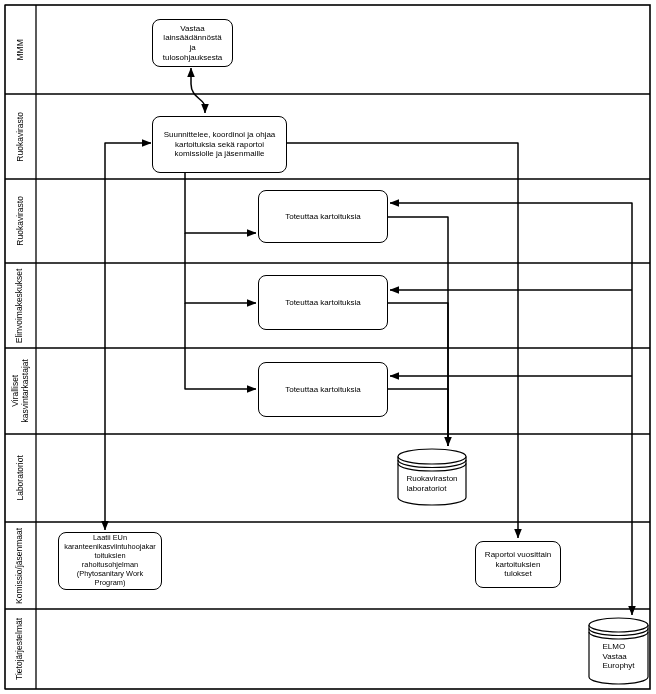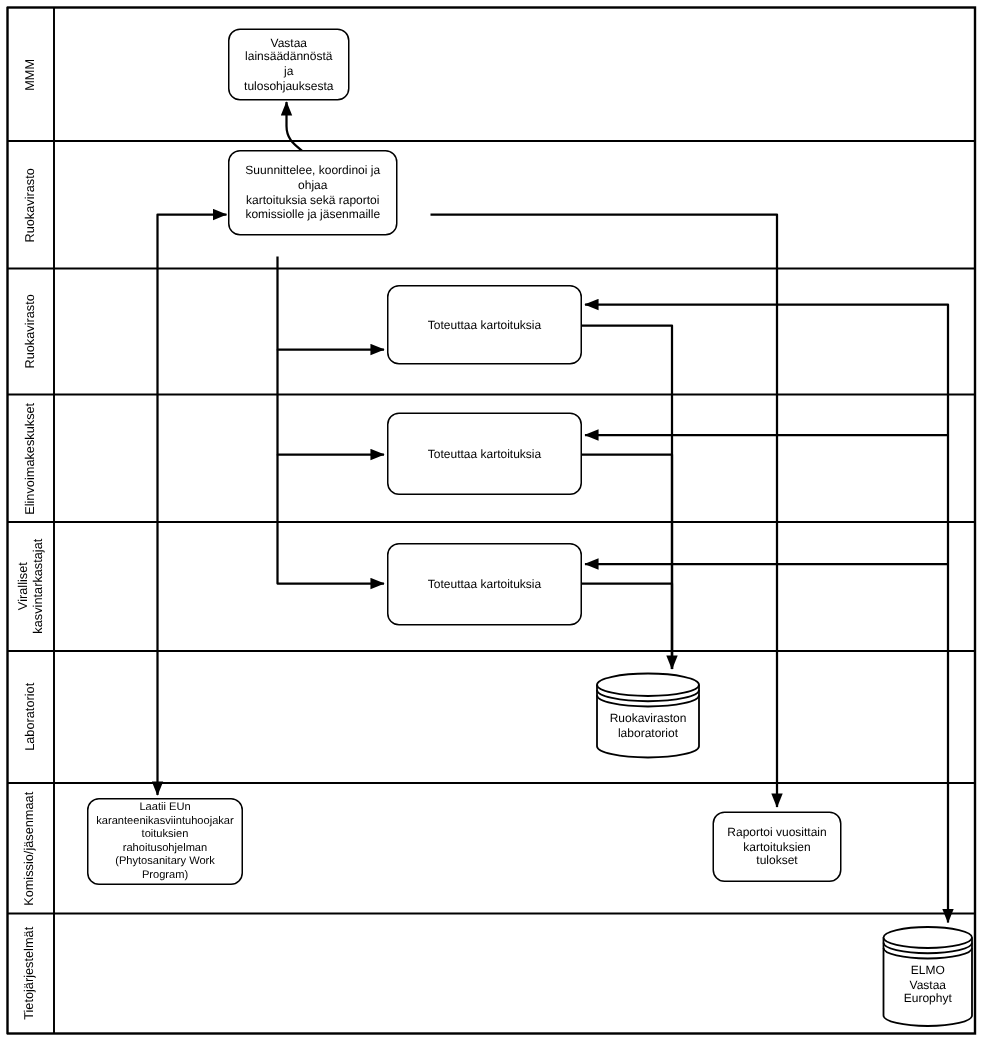--- a/index.html
+++ b/index.html
@@ -21,21 +21,21 @@
     position:absolute;box-sizing:border-box;
     background:#ffffff;border:1.2px solid #000;border-radius:8px;
     display:flex;align-items:center;justify-content:center;
     text-align:center;font-size:8px;line-height:1.2;
     white-space:pre-line;padding:1px 2px;
   }
   .node.small-font{font-size:7.4px;}
   .cyl-label{
     position:absolute;background:transparent;border:none;
     display:flex;align-items:flex-start;justify-content:center;
-    text-align:center;font-size:8px;line-height:1.2;white-space:pre-line;
+    text-align:left;font-size:8px;line-height:1.2;white-space:pre-line;
   }
 </style>
 </head>
 <body>
 
 <div class="stage">
 
   <svg width="656" height="694" viewBox="0 0 656 694">
     <defs>
       <marker id="arrE" viewBox="0 0 10 8" refX="9.5" refY="4" markerWidth="9.5" markerHeight="8" markerUnits="userSpaceOnUse" orient="auto">
@@ -108,21 +108,21 @@
     <span style="width:83px">Komissio/jäsenmaat</span>
   </div>
   <div class="lane-label" style="top:609px;height:80px">
     <span style="width:76px">Tietojärjestelmät</span>
   </div>
 
   <div class="node" style="left:152px;top:19px;width:81px;height:48px">Vastaa
 lainsäädännöstä
 ja
 tulosohjauksesta</div>
-  <div class="node" style="left:152px;top:100px;width:113px;height:57px">Suunnittelee, koordinoi ja ohjaa
+  <div class="node" style="left:152px;top:116px;width:135px;height:57px">Suunnittelee, koordinoi ja ohjaa
 kartoituksia sekä raportoi
 komissiolle ja jäsenmaille</div>
   <div class="node" style="left:258px;top:190px;width:130px;height:53px">Toteuttaa kartoituksia</div>
   <div class="node" style="left:258px;top:275px;width:130px;height:55px">Toteuttaa kartoituksia</div>
   <div class="node" style="left:258px;top:362px;width:130px;height:55px">Toteuttaa kartoituksia</div>
   <div class="node" style="left:475px;top:541px;width:86px;height:47px">Raportoi vuosittain
 kartoituksien
 tulokset</div>
   <div class="node small-font" style="left:58px;top:532px;width:104px;height:58px">Laatii EUn
 karanteenikasviintuhoojakar

